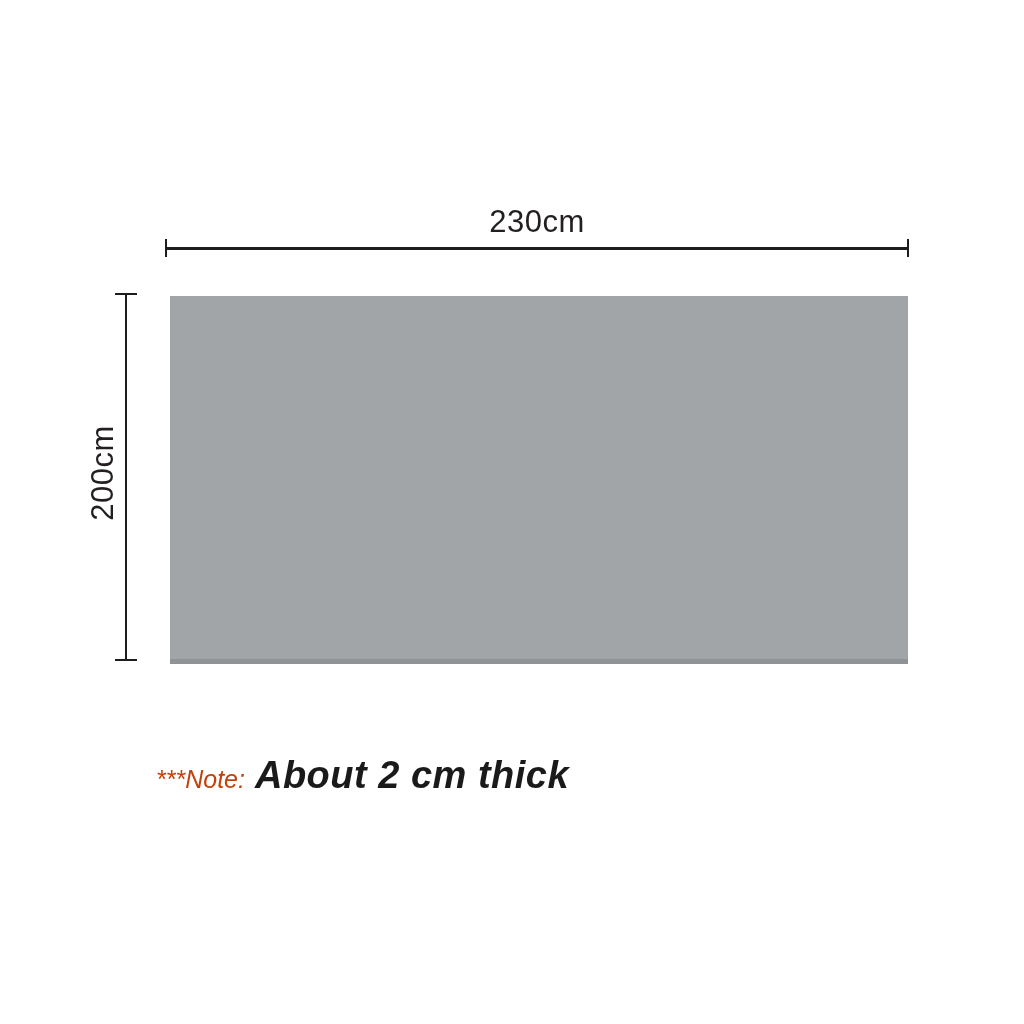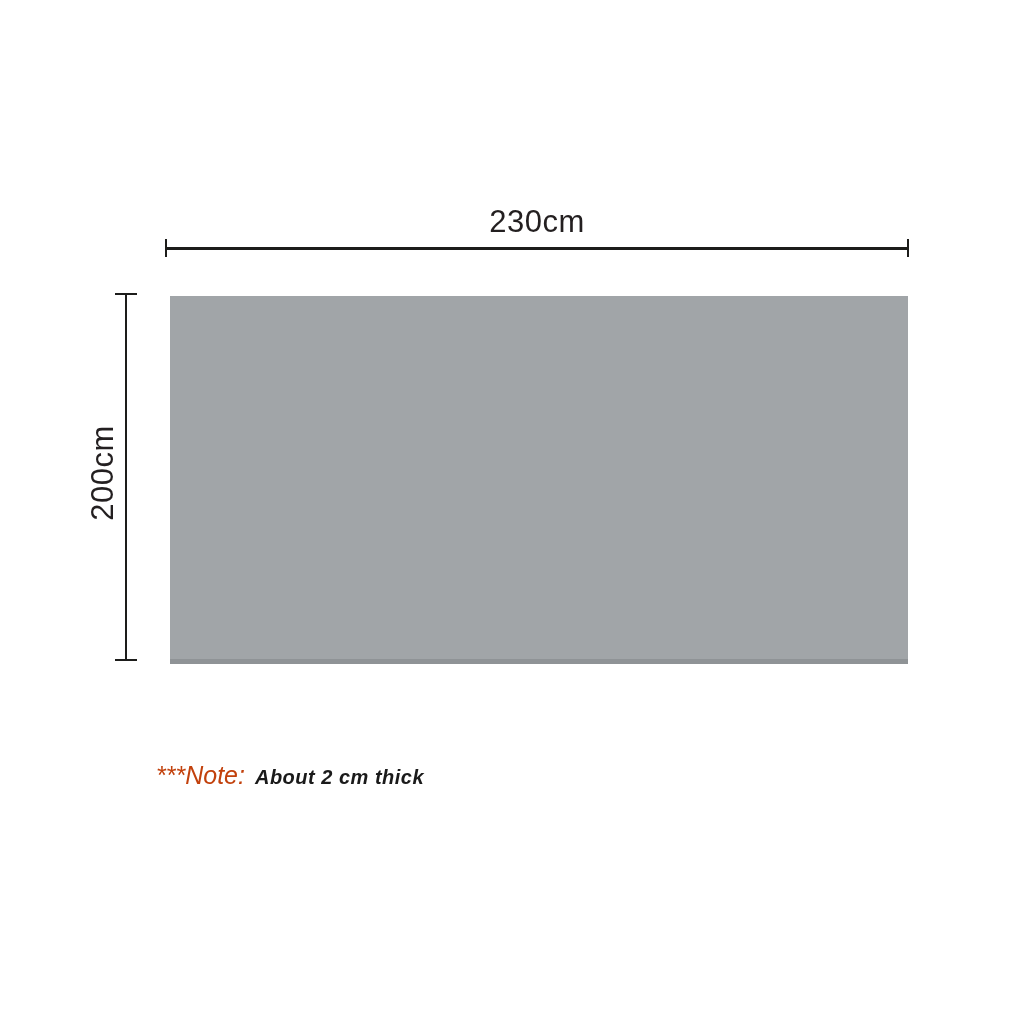--- a/index.html
+++ b/index.html
@@ -95,21 +95,21 @@
     white-space: nowrap;
     font-style: italic;
     line-height: 38px;
   }
   .note-prefix {
     font-size: 25px;
     color: #c2410c;
     margin-right: 10px;
   }
   .note-body {
-    font-size: 20px;
+    font-size: 38px;
     font-weight: 700;
     color: #1a1a1a;
     letter-spacing: 0.5px;
   }
 </style>
 </head>
 <body>
 
 <div class="canvas">
 

